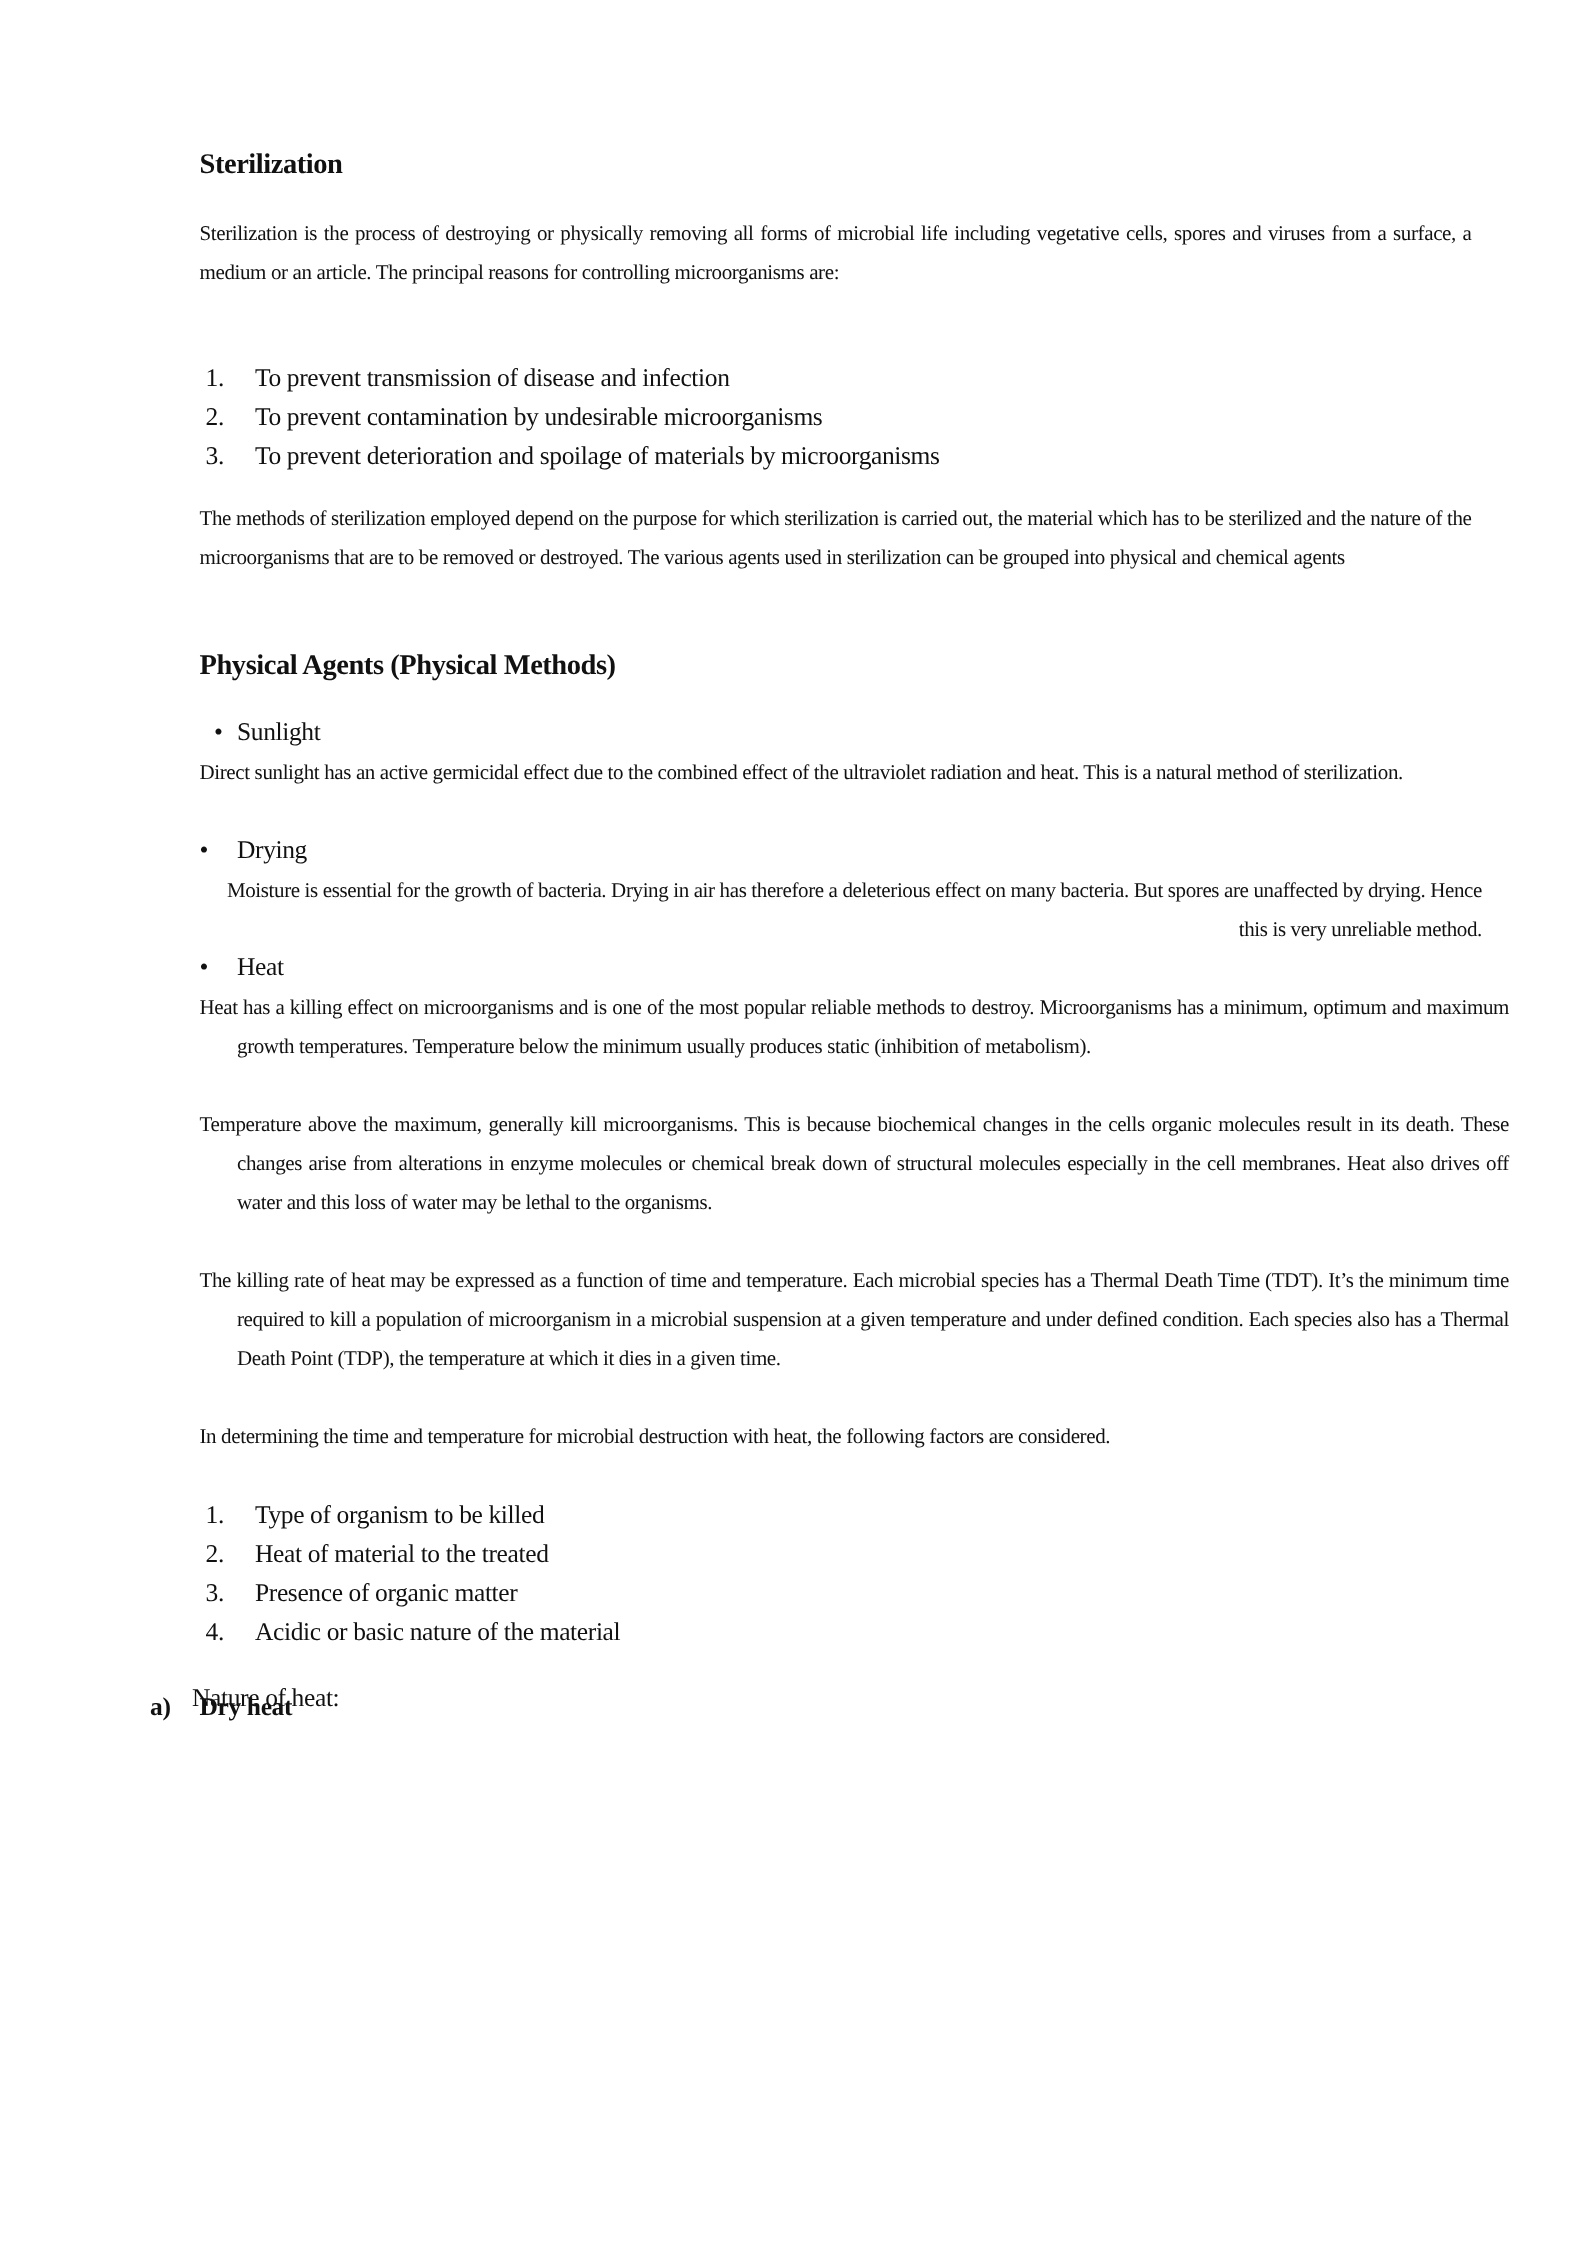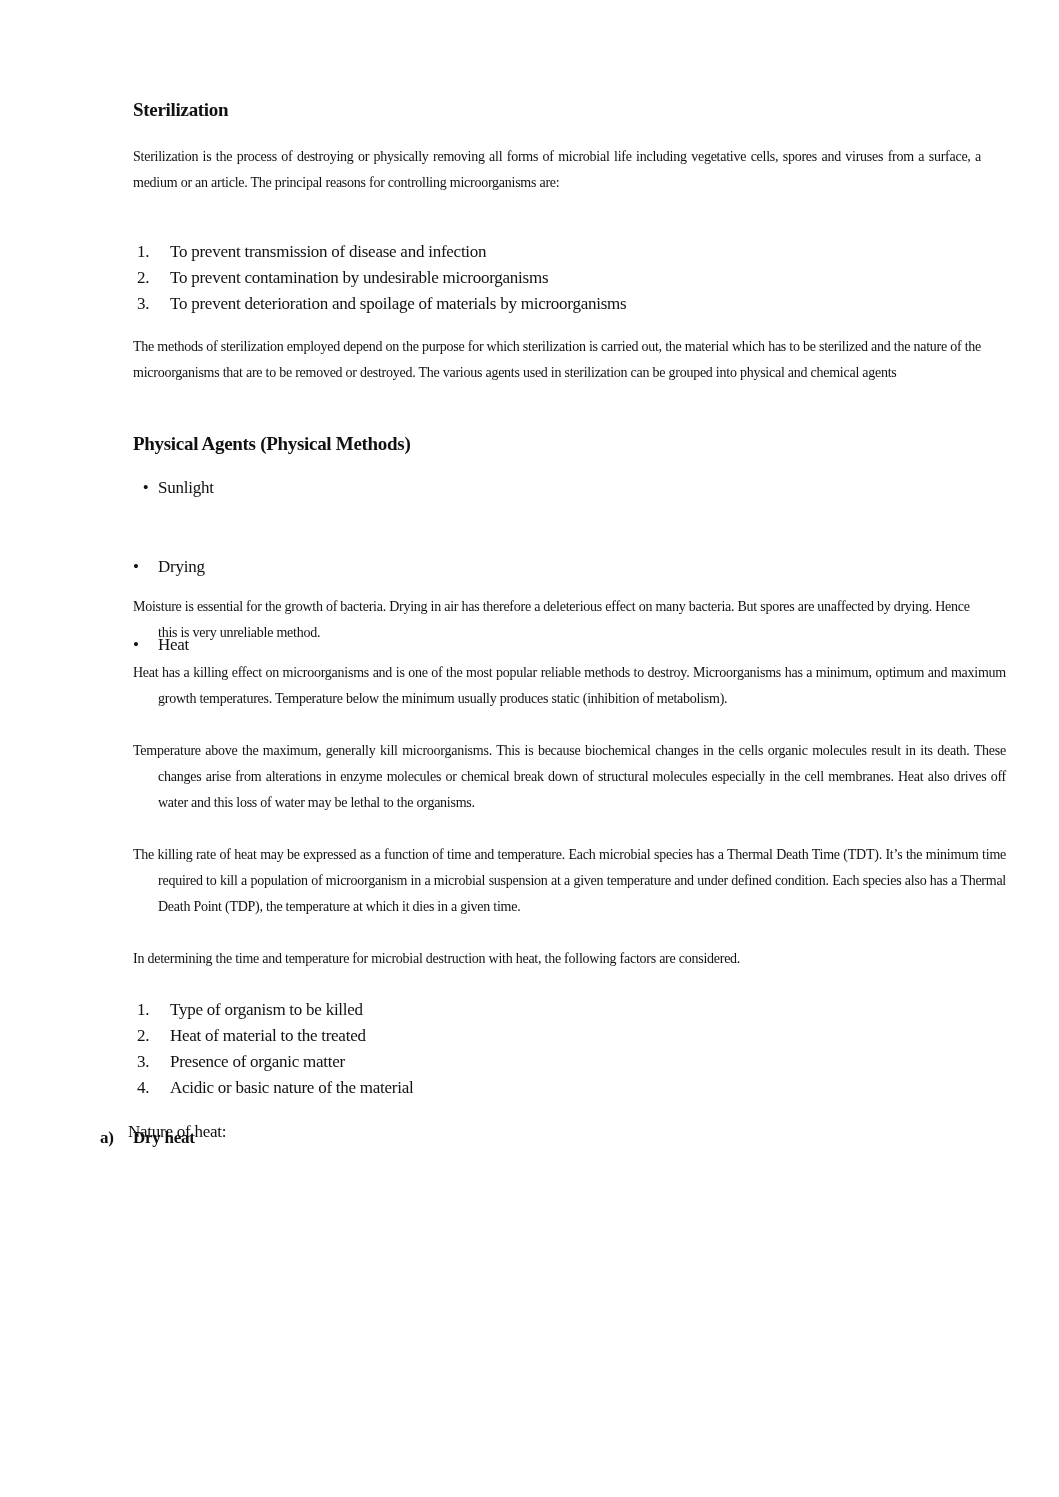--- a/index.html
+++ b/index.html
@@ -35,25 +35,26 @@
     <div class="li"><span class="num">3.</span><span>To prevent deterioration and spoilage of materials by microorganisms</span></div>
   </div>
 
   <div class="para" style="top:334px;">The methods of sterilization employed depend on the purpose for which sterilization is carried out, the material which has to be sterilized and the nature of the microorganisms that are to be removed or destroyed. The various agents used in sterilization can be grouped into physical and chemical agents</div>
 
   <div class="h" style="top:433px;">Physical Agents (Physical Methods)</div>
 
   <div class="bul" style="top:478px;text-align:center;">
     <span class="dot">•</span><span>Sunlight</span>
   </div>
+  <div class="para left hang" style="top:503px; width:830px;">Direct sunlight has an active germicidal effect due to the combined effect of the ultraviolet radiation and heat. This is a natural method of sterilization.</div>
 
   <div class="bul" style="top:557px;">
     <span class="dot">•</span><span>Drying</span>
   </div>
-  <div class="para left hang" style="top:594px; width:830px;">Moisture is essential for the growth of bacteria. Drying in air has therefore a deleterious effect on many bacteria. But spores are unaffected by drying. Hence this is very unreliable method.</div>
+  <div class="para left hang" style="top:582px; width:830px;text-align:right;">Moisture is essential for the growth of bacteria. Drying in air has therefore a deleterious effect on many bacteria. But spores are unaffected by drying. Hence this is very unreliable method.</div>
 
   <div class="bul" style="top:635px;">
     <span class="dot">•</span><span>Heat</span>
   </div>
 
   <div class="para hang" style="top:660px;">Heat has a killing effect on microorganisms and is one of the most popular reliable methods to destroy. Microorganisms has a minimum, optimum and maximum growth temperatures. Temperature below the minimum usually produces static (inhibition of metabolism).</div>
   <div class="para hang" style="top:738px;">Temperature above the maximum, generally kill microorganisms. This is because biochemical changes in the cells organic molecules result in its death. These changes arise from alterations in enzyme molecules or chemical break down of structural molecules especially in the cell membranes. Heat also drives off water and this loss of water may be lethal to the organisms.</div>
   <div class="para hang" style="top:842px;">The killing rate of heat may be expressed as a function of time and temperature. Each microbial species has a Thermal Death Time (TDT). It’s the minimum time required to kill a population of microorganism in a microbial suspension at a given temperature and under defined condition. Each species also has a Thermal Death Point (TDP), the temperature at which it dies in a given time.</div>
   <div class="para hang" style="top:946px;">In determining the time and temperature for microbial destruction with heat, the following factors are considered.</div>
 

